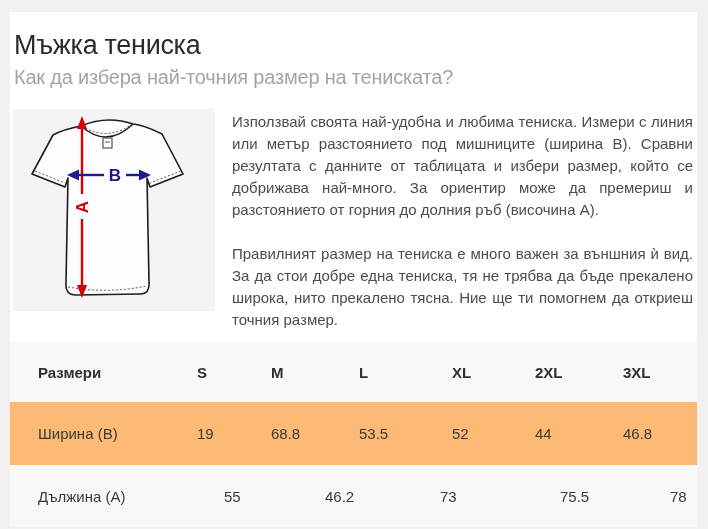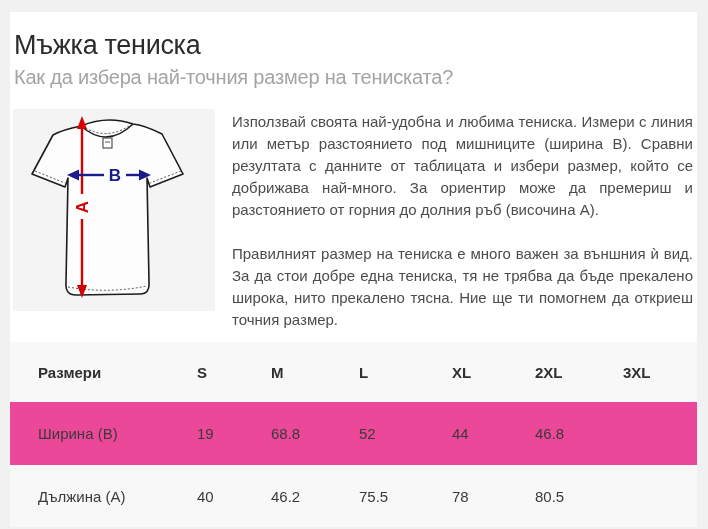--- a/index.html
+++ b/index.html
@@ -37,22 +37,22 @@
     position:absolute;left:0;top:330px;width:687px;
     font-size:15px;color:#3a3a3a;
   }
   .t-row{
     display:grid;
     grid-template-columns:159px 74px 88px 93px 83px 88px auto;
     padding-left:28px;
     align-items:center;
   }
   .t-row.header{height:60px;background:#f8f8f8;font-weight:700;color:#303030;}
-  .t-row.r-odd{height:63px;background:#ec4899;}
-  .t-row.r-even{height:62px;background:#f8f8f8;}
+  .t-row.r-odd{height:63px;background:#fdba74;}
+  .t-row.r-even{height:62px;background:#f8f8f8;gap:27px;}
   .t-cell{white-space:nowrap;}
 </style>
 </head>
 <body>
 
 <div class="card">
 
   <div class="page-title">Мъжка тениска</div>
   <div class="page-subtitle">Как да избера най-точния размер на тениската?</div>
 
@@ -103,27 +103,29 @@
       <div class="t-cell">M</div>
       <div class="t-cell">L</div>
       <div class="t-cell">XL</div>
       <div class="t-cell">2XL</div>
       <div class="t-cell">3XL</div>
     </div>
     <div class="t-row r-odd">
       <div class="t-cell">Ширина (B)</div>
       <div class="t-cell">19</div>
       <div class="t-cell">68.8</div>
+      <div class="t-cell">53.5</div>
       <div class="t-cell">52</div>
       <div class="t-cell">44</div>
       <div class="t-cell">46.8</div>
     </div>
     <div class="t-row r-even">
       <div class="t-cell">Дължина (A)</div>
-      <div class="t-cell">40</div>
+      <div class="t-cell">55</div>
       <div class="t-cell">46.2</div>
+      <div class="t-cell">73</div>
       <div class="t-cell">75.5</div>
       <div class="t-cell">78</div>
       <div class="t-cell">80.5</div>
     </div>
   </div>
 
 </div>
 
 </body></html>

